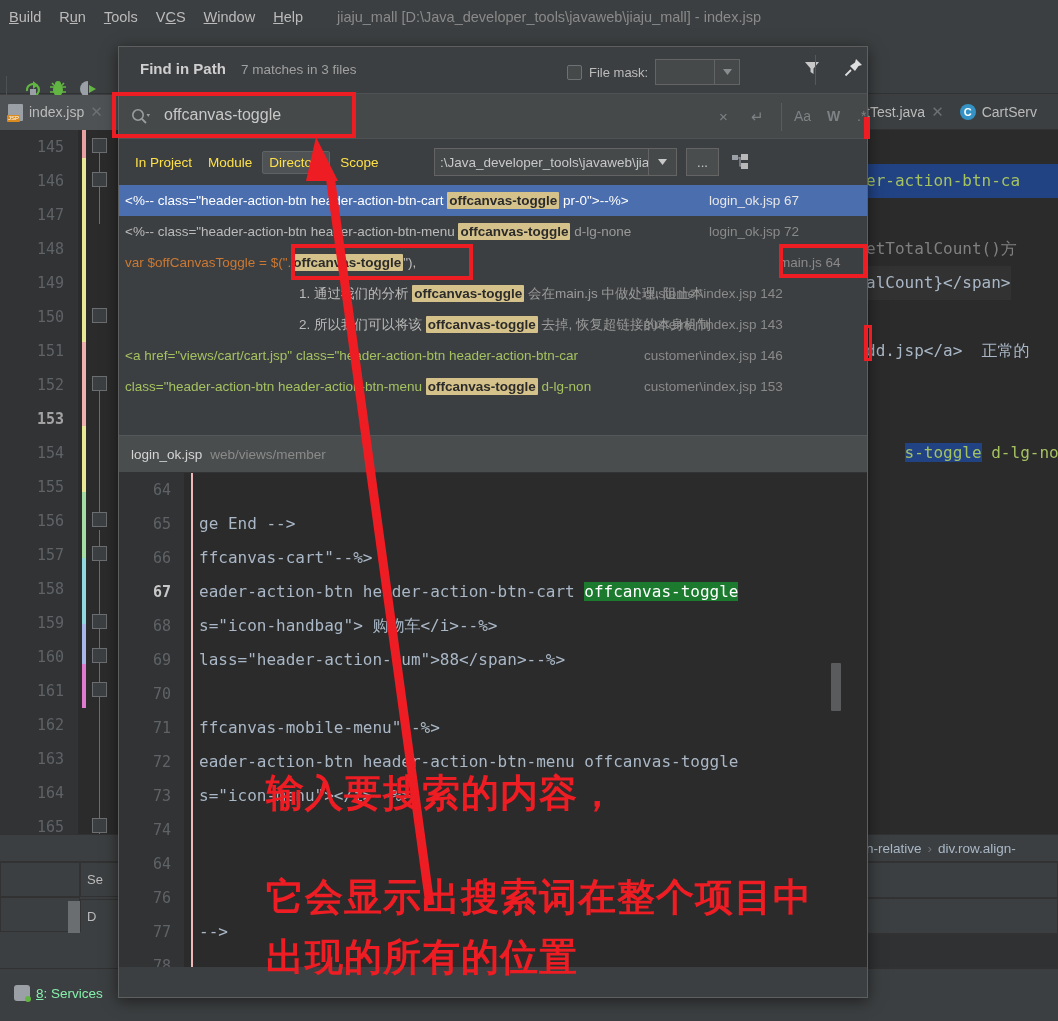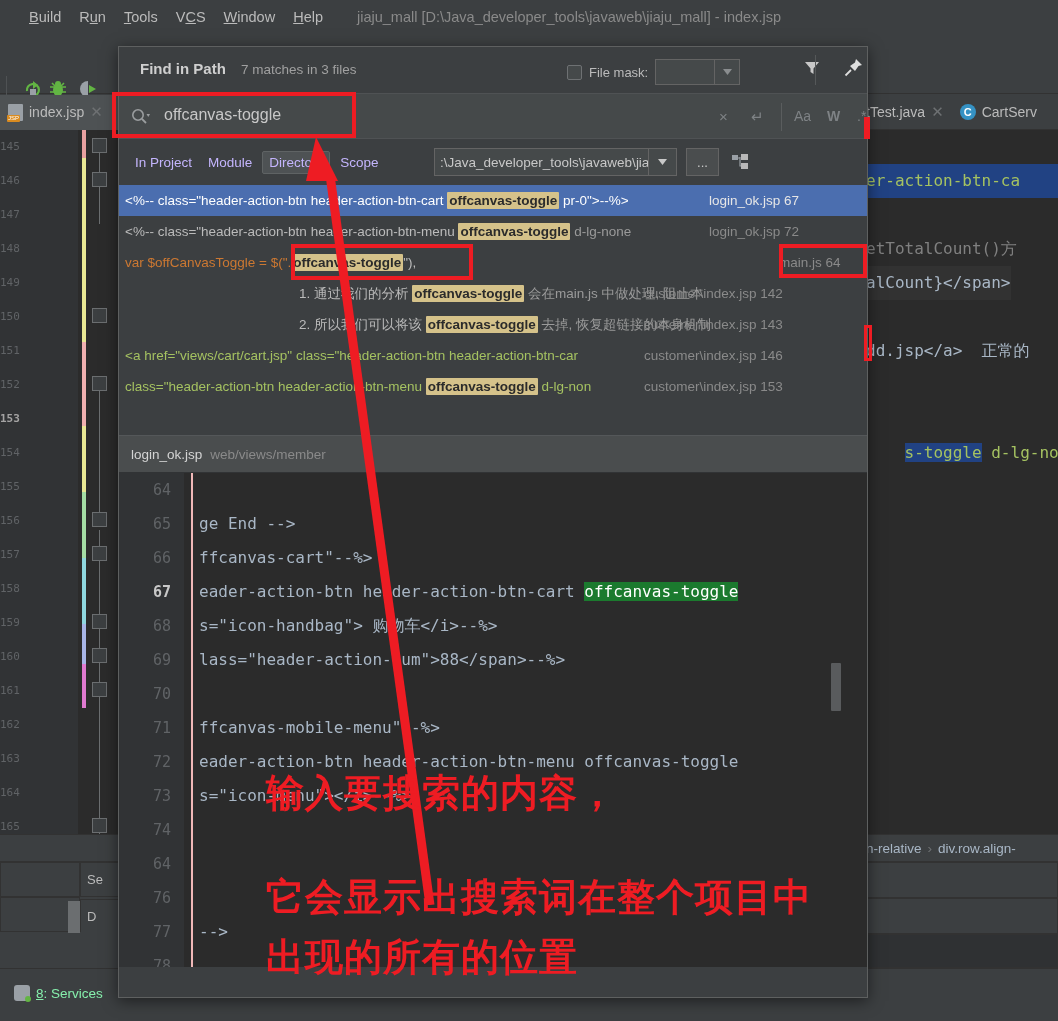--- a/index.html
+++ b/index.html
@@ -8,21 +8,21 @@
     background:#3c3f41;
     font-family:"Liberation Sans", sans-serif;
     font-size:13px;
     color:#bbbbbb;
     position:relative;
   }
 
   
   #menubar {
     position:absolute; left:0; top:0; width:883px; height:34px;
-    background:#3c3f41; display:flex; align-items:center;margin-left:20px;
+    background:#3c3f41; display:flex; align-items:center;
   }
   .menu-item {
     padding:0 9px; font-size:14.5px; color:#bbbbbb; line-height:34px;
     white-space:nowrap;
   }
   .menu-item u { text-decoration:underline; }
   #window-title {
     margin-left:25px; color:#8a8a8a; font-size:14.5px; white-space:nowrap;
   }
 
@@ -64,22 +64,22 @@
 
   
   #editor {
     position:absolute; left:0; top:130px; width:1058px; height:838px;
     background:#2b2b2b; overflow:hidden;
   }
   #gutter {
     position:absolute; left:0; top:0; width:78px; height:838px; background:#313335;
   }
   .lineno {
-    position:absolute; left:0; width:64px; 
-    font-family:"DejaVu Sans Mono", monospace; font-size:11px; color:#606366;
+    position:absolute; left:0; width:64px; text-align:right;
+    font-family:"DejaVu Sans Mono", monospace; font-size:15px; color:#606366;
     height:34px; line-height:34px;
   }
   .lineno.cur { color:#a4a3a3; font-weight:bold; }
   #annot-strip { position:absolute; left:82px; top:0; width:4px; height:838px; }
   .annot { position:absolute; left:0; width:4px; }
   #fold-col { position:absolute; left:88px; top:0; width:24px; height:838px; }
   .fold {
     position:absolute; left:4px; width:15px; height:15px;
     border:1px solid #6b6e70; background:#3c3f41;
   }
@@ -151,21 +151,21 @@
   #fp-searchicon { position:absolute; left:12px; top:14px; }
   #fp-searchtext {
     position:absolute; left:45px; top:12px; font-size:16px; color:#c8c8c8;
   }
   .fp-tool { position:absolute; top:14px; color:#7e8285; font-size:15px; }
 
   #fp-scoperow {
     position:absolute; left:0; top:92px; width:748px; height:46px;
     display:flex; align-items:center;
   }
-  .scope-tab { font-size:13.5px; color:#c4b5fd; padding:3px 6px; margin-left:4px;white-space:nowrap;}
+  .scope-tab { font-size:13.5px; color:#fde047; padding:3px 6px; margin-left:4px;white-space:nowrap;}
   .scope-tab.sel { background:#4e5254; border:1px solid #5f6364; border-radius:2px;}
   #scope-path {
     position:absolute; left:315px; top:9px; width:215px; height:28px;
     background:#45494a; border:1px solid #646464; color:#c8c8c8;
     font-size:13.5px; display:flex; align-items:center; padding-left:5px; overflow:hidden;
     white-space:nowrap;
   }
   #scope-dd {
     position:absolute; left:530px; top:9px; width:28px; height:28px;
     background:#45494a; border:1px solid #646464; border-left:none;

